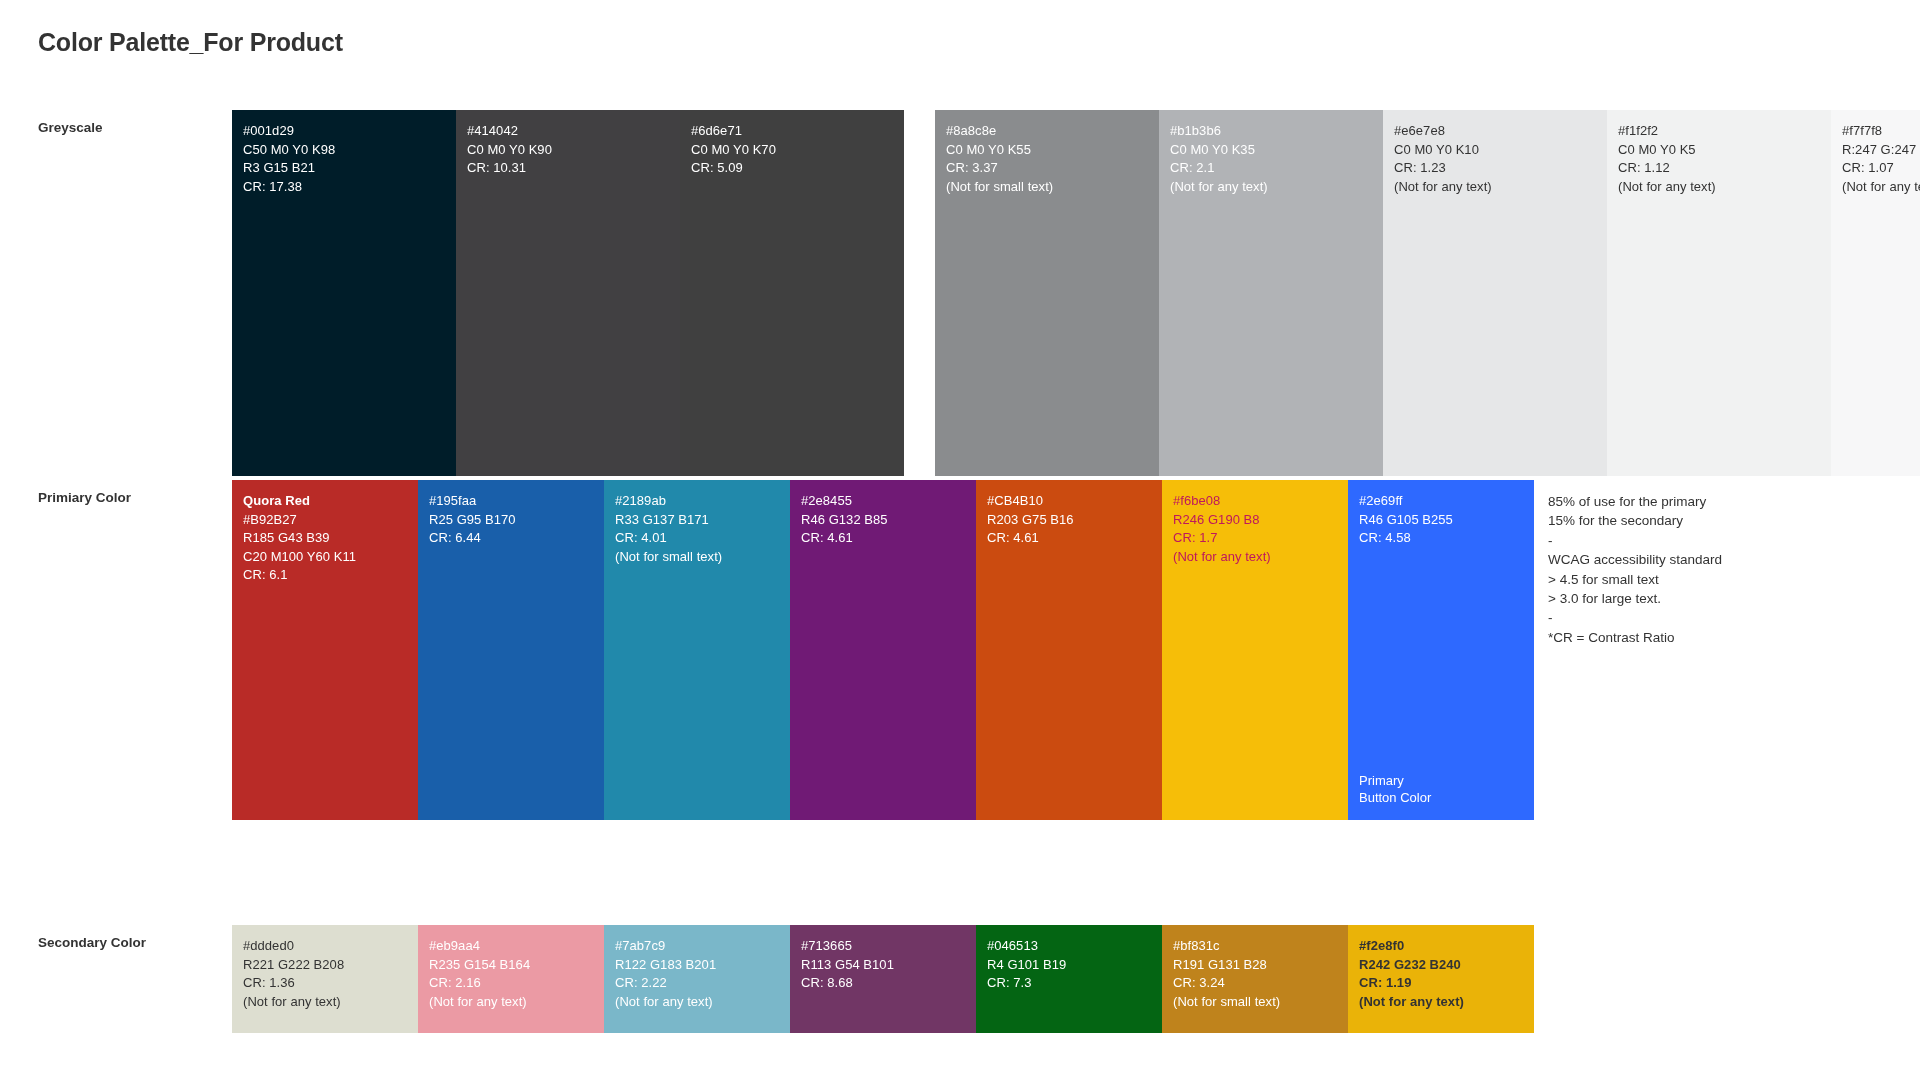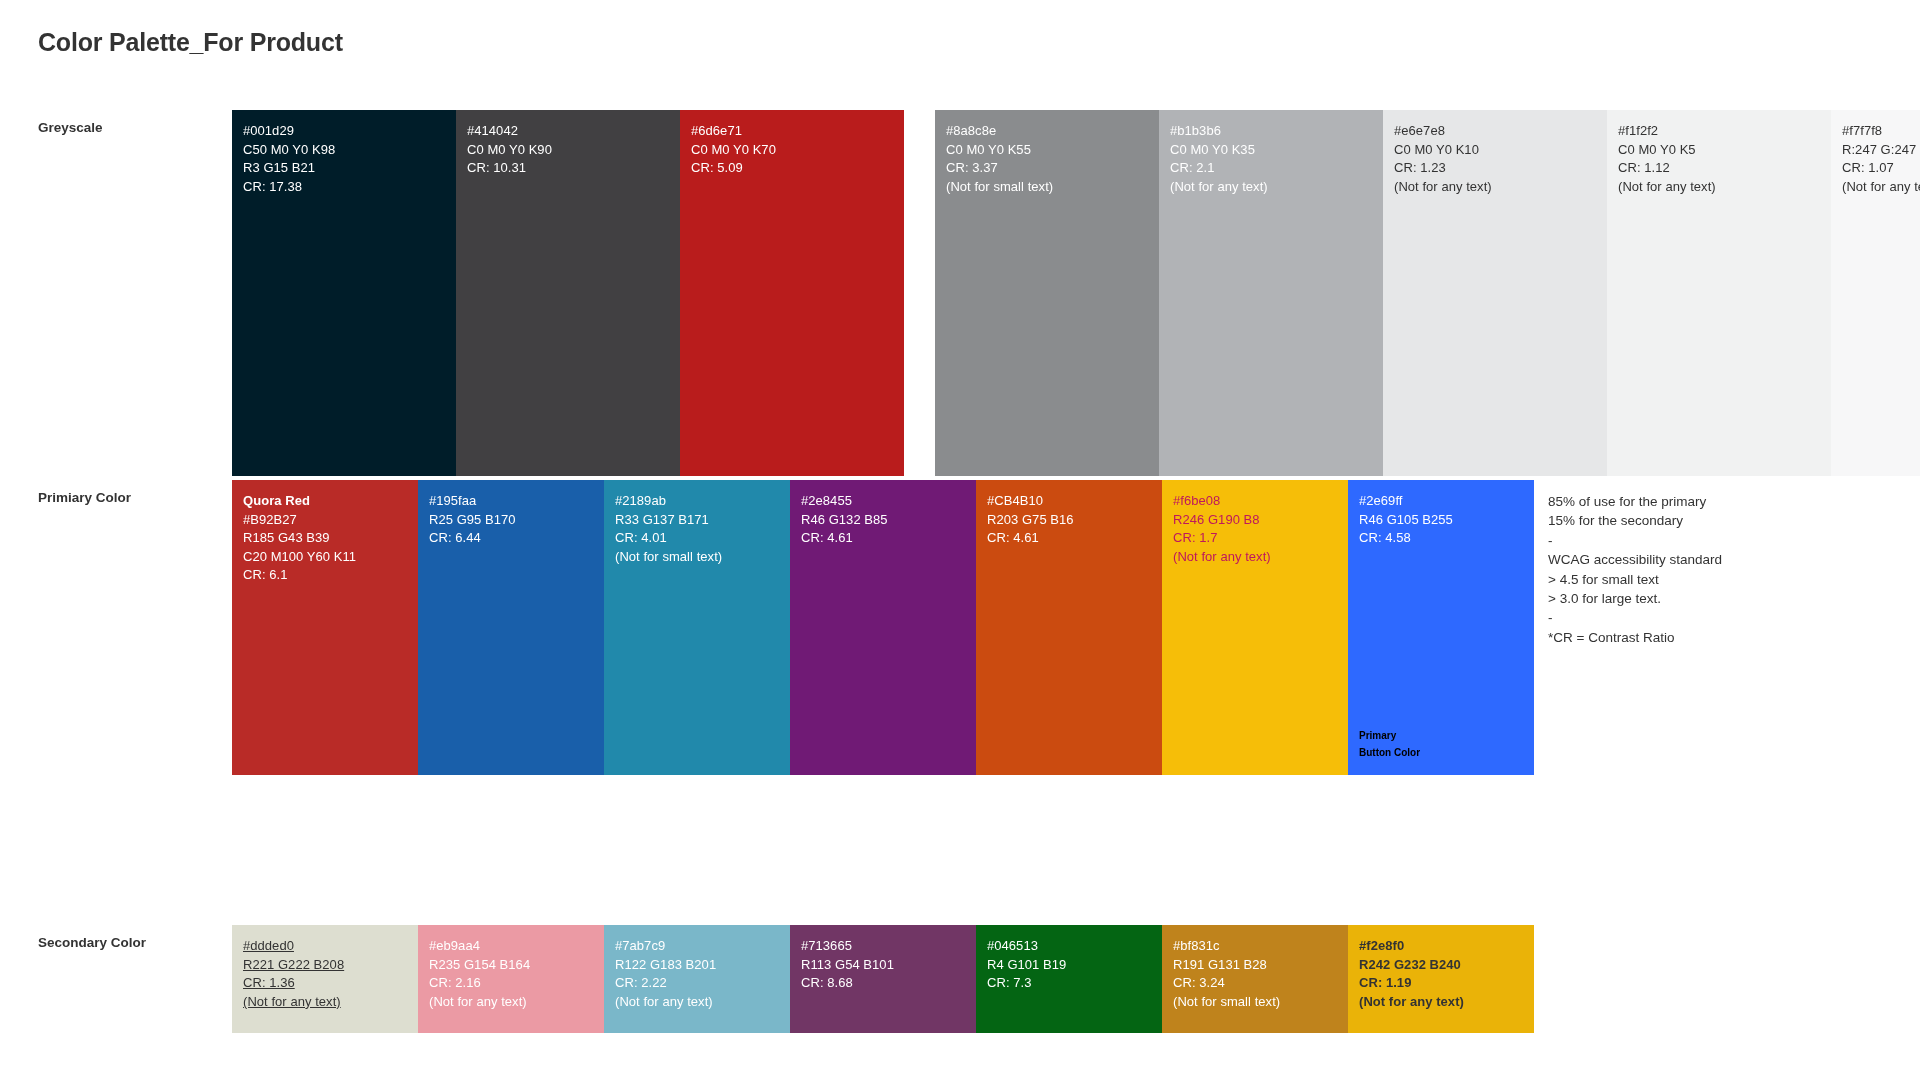--- a/index.html
+++ b/index.html
@@ -71,24 +71,24 @@
 
   .swatch .line.strong {
     font-weight: bold;
   }
 
   
   .btn-caption {
     position: absolute;
     left: 11px;
     bottom: 14px;
-    font-size: 10px;
+    font-size: 13px;
     line-height: 17px;
-    font-weight: bold;
-    color: #000000;
+    font-weight: normal;
+    color: #ffffff;
     white-space: nowrap;
   }
 
   
   .notes {
     padding: 12px 0 0 14px;
     width: 300px;
   }
   .notes .line {
     font-size: 13.5px;
@@ -99,21 +99,21 @@
 
   
   #row-greyscale          { top: 110px; }
   #row-greyscale .row-label { top: 10px; }
   #row-greyscale .swatches  { top: 0; }
   #row-greyscale .swatch    { width: 224px; height: 366px; }
 
   #row-primary            { top: 480px; }
   #row-primary .row-label   { top: 10px; }
   #row-primary .swatches    { top: 0; }
-  #row-primary .swatch      { width: 186px; height: 295px; }
+  #row-primary .swatch      { width: 186px; height: 340px; }
 
   #row-secondary          { top: 925px; }
   #row-secondary .row-label { top: 10px; }
   #row-secondary .swatches  { top: 0; }
   #row-secondary .swatch    { width: 186px; height: 108px; }
 </style>
 </head>
 <body>
 
 <div class="page">
@@ -127,21 +127,21 @@
           <div class="line">#001d29</div>
           <div class="line">C50 M0 Y0 K98</div>
           <div class="line">R3 G15 B21</div>
           <div class="line">CR: 17.38</div>
         </div>
         <div class="swatch" style="background: rgb(65, 64, 66); color: rgb(255, 255, 255);">
           <div class="line">#414042</div>
           <div class="line">C0 M0 Y0 K90</div>
           <div class="line">CR: 10.31</div>
         </div>
-        <div class="swatch" style="background: #b91c1c; color: rgb(255, 255, 255);">
+        <div class="swatch" style="background: #404040; color: rgb(255, 255, 255);">
           <div class="line">#6d6e71</div>
           <div class="line">C0 M0 Y0 K70</div>
           <div class="line">CR: 5.09</div>
         </div>
         <div class="swatch" style="background: rgb(138, 140, 142); color: rgb(255, 255, 255); margin-left: 31px;">
           <div class="line">#8a8c8e</div>
           <div class="line">C0 M0 Y0 K55</div>
           <div class="line">CR: 3.37</div>
           <div class="line">(Not for small text)</div>
         </div>
@@ -227,21 +227,21 @@
           <div class="line">&gt; 3.0 for large text.</div>
           <div class="line">-</div>
           <div class="line">*CR = Contrast Ratio</div>
         </div>
       </div>
   </div>
 
   <div class="row" id="row-secondary">
     <div class="row-label">Secondary Color</div>
     <div class="swatches">
-        <div class="swatch" style="background: rgb(221, 222, 208); color: rgb(51, 51, 51); text-decoration: underline;">
+        <div class="swatch" style="background: rgb(221, 222, 208); color: rgb(51, 51, 51);">
           <div class="line">#ddded0</div>
           <div class="line">R221 G222 B208</div>
           <div class="line">CR: 1.36</div>
           <div class="line">(Not for any text)</div>
         </div>
         <div class="swatch" style="background: rgb(235, 154, 164); color: rgb(255, 255, 255);">
           <div class="line">#eb9aa4</div>
           <div class="line">R235 G154 B164</div>
           <div class="line">CR: 2.16</div>
           <div class="line">(Not for any text)</div>

